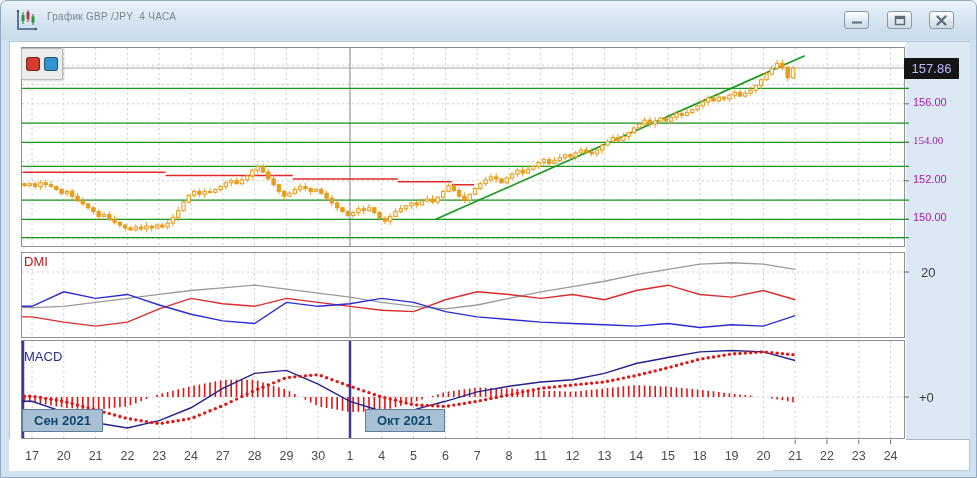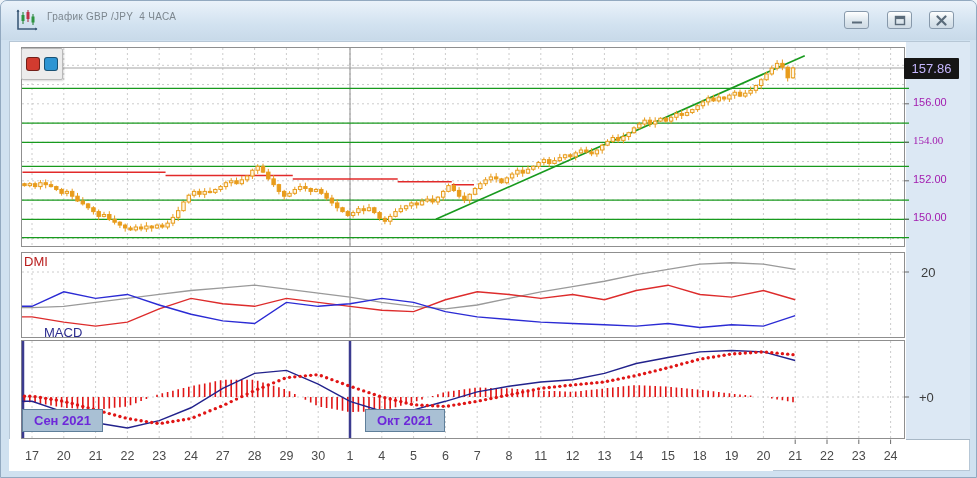--- a/index.html
+++ b/index.html
@@ -25,23 +25,23 @@
   #panel-macd{left:20px;top:339px;width:884px;height:99px;}
   #chart-svg{position:absolute;left:0;top:0;pointer-events:none;}
   
   #mini-toolbar{position:absolute;left:20px;top:47px;width:40px;height:30px;background:#ececec;
                 border:1px solid #b9b9b9;border-radius:2px;display:flex;align-items:center;justify-content:center;gap:4px;
                 box-shadow:1px 1px 2px rgba(0,0,0,.15);}
   .chip-btn{width:14px;height:14px;border-radius:3px;border:1px solid rgba(0,0,0,.45);box-sizing:border-box;cursor:default;}
   
   .pane-label{position:absolute;font-size:13px;}
   #dmi-label{left:23px;top:253px;color:#b91c1c;}
-  #macd-label{left:23px;top:324px;color:#2b2b8f;padding-left:20px;}
+  #macd-label{left:23px;top:348px;color:#2b2b8f;}
   .month-box{position:absolute;top:408px;height:21px;line-height:21px;padding:0 11px;background:#a9c0d4;
-             border:1px solid #5f7f9a;font-size:13px;font-weight:600;color:#6d28d9;}
+             border:1px solid #5f7f9a;font-size:13px;font-weight:600;color:#0c4a6e;}
   #month-sep{left:21px;} #month-okt{left:355px;margin-left:9px;}
   #price-box{position:absolute;left:903px;top:57px;width:55px;height:21px;background:#151515;color:#c4b5fd;
              font-size:13px;text-align:center;line-height:21px;border-radius:1px;}
   .axis-price{position:absolute;left:912px;font-size:11px;color:#a21caf;}
   #dmi-axis{position:absolute;left:920px;top:264px;font-size:13px;color:#3c3c3c;}
   #macd-axis{position:absolute;left:918px;top:389px;font-size:13px;color:#3c3c3c;}
   #date-strip{position:absolute;left:8px;top:438px;width:764px;height:32px;background:#ffffff;}
   .date-label{position:absolute;top:10px;width:26px;text-align:center;font-size:12.5px;color:#4a4a4a;}
 </style>
 </head>

